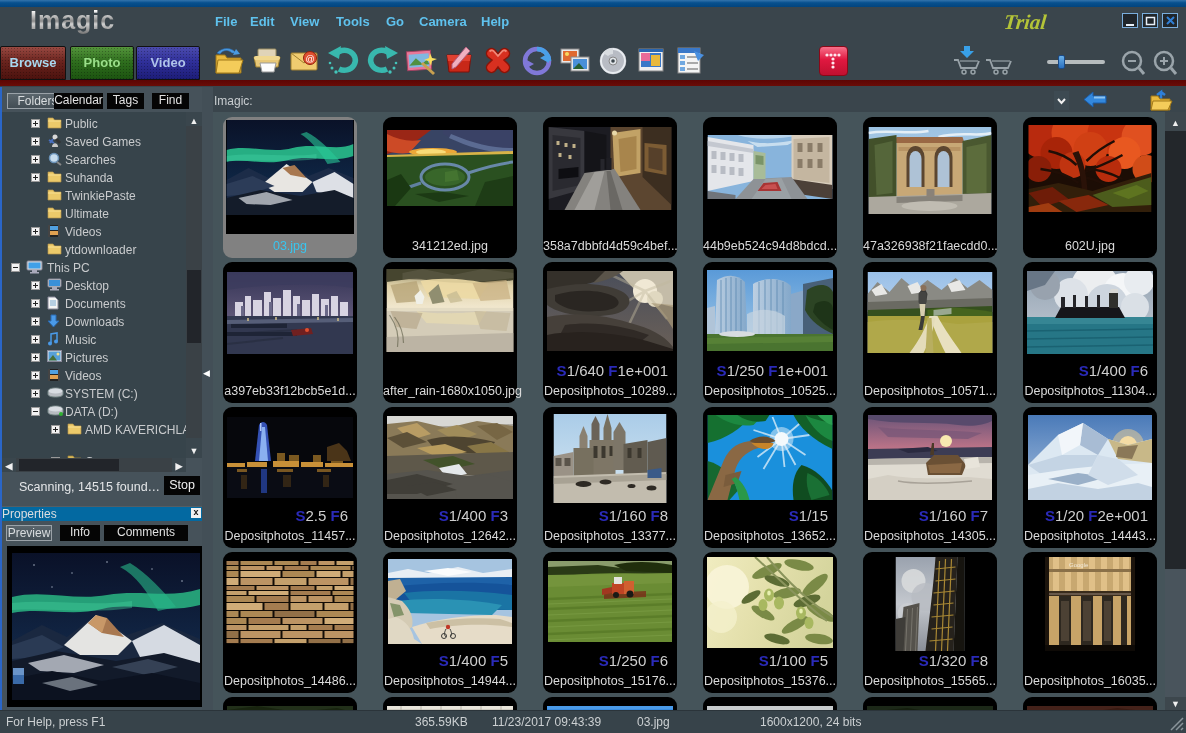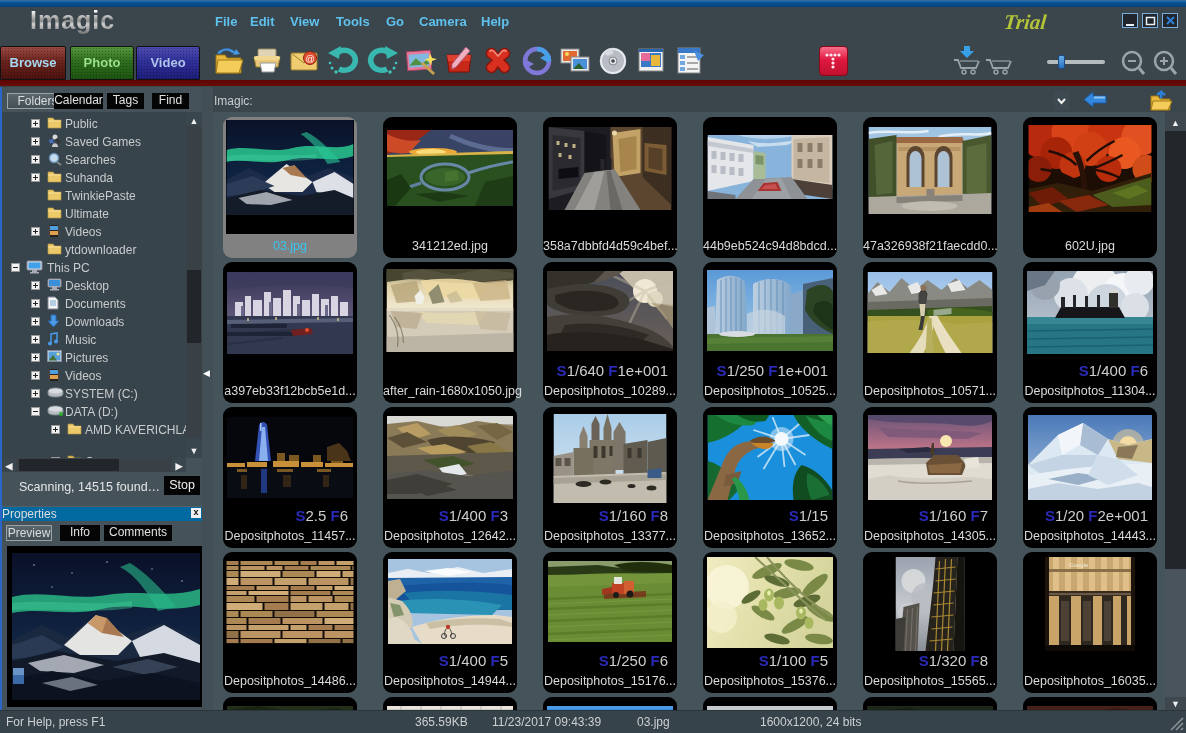--- a/index.html
+++ b/index.html
@@ -411,21 +411,21 @@
       <div class="sthumb" style="left:17px;top:1px;width:100px;height:12px;"></div>
       <div class="sarrow" style="left:0;top:3px;width:14px;">◀</div>
       <div class="sarrow" style="left:170px;top:3px;width:14px;">▶</div>
     </div>
     <span class="abs" id="scanning">Scanning, 14515 found…</span>
     <div class="abs" id="stopbtn">Stop</div>
     <div class="abs" id="propshdr">Properties</div>
     <div class="abs" id="propsx">x</div>
     <div class="ptab2 ptab on" style="left:4px;width:46px;">Preview</div>
     <div class="ptab2 ptab off" style="left:58px;width:40px;">Info</div>
-    <div class="ptab2 ptab off" style="left:102px;width:68px;">Comments</div>
+    <div class="ptab2 ptab off" style="left:102px;width:84px;">Comments</div>
     <div class="abs" id="preview"><svg width="198" height="161" viewBox="0 0 198 161">
 <rect width="198" height="161" fill="#000"></rect>
 <g transform="translate(5,7)">
 <defs>
 <linearGradient id="pvsky" x1="0" y1="0" x2="0" y2="1">
 <stop offset="0" stop-color="#0a1128"></stop>
                 <stop offset="0.7" stop-color="#122848"></stop>
                 <stop offset="1" stop-color="#1c3c60"></stop>
 </linearGradient>
 </defs>

